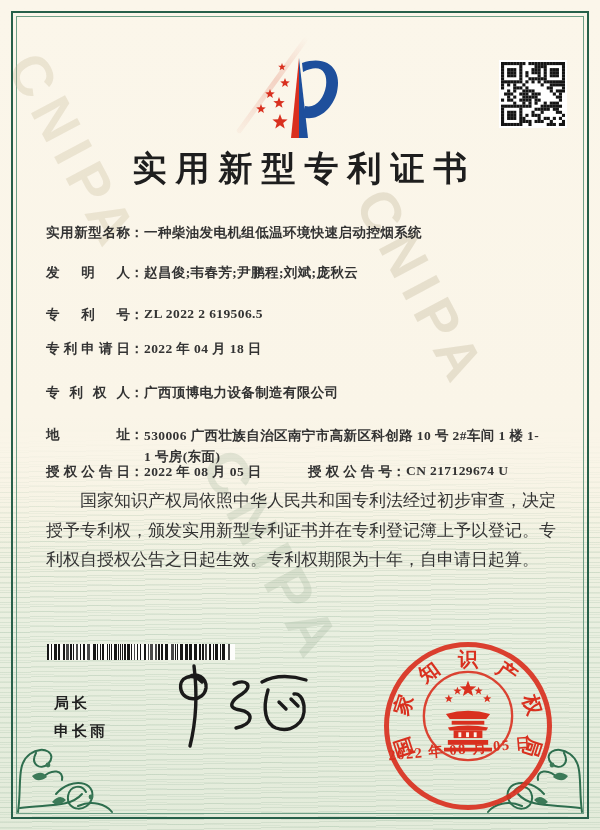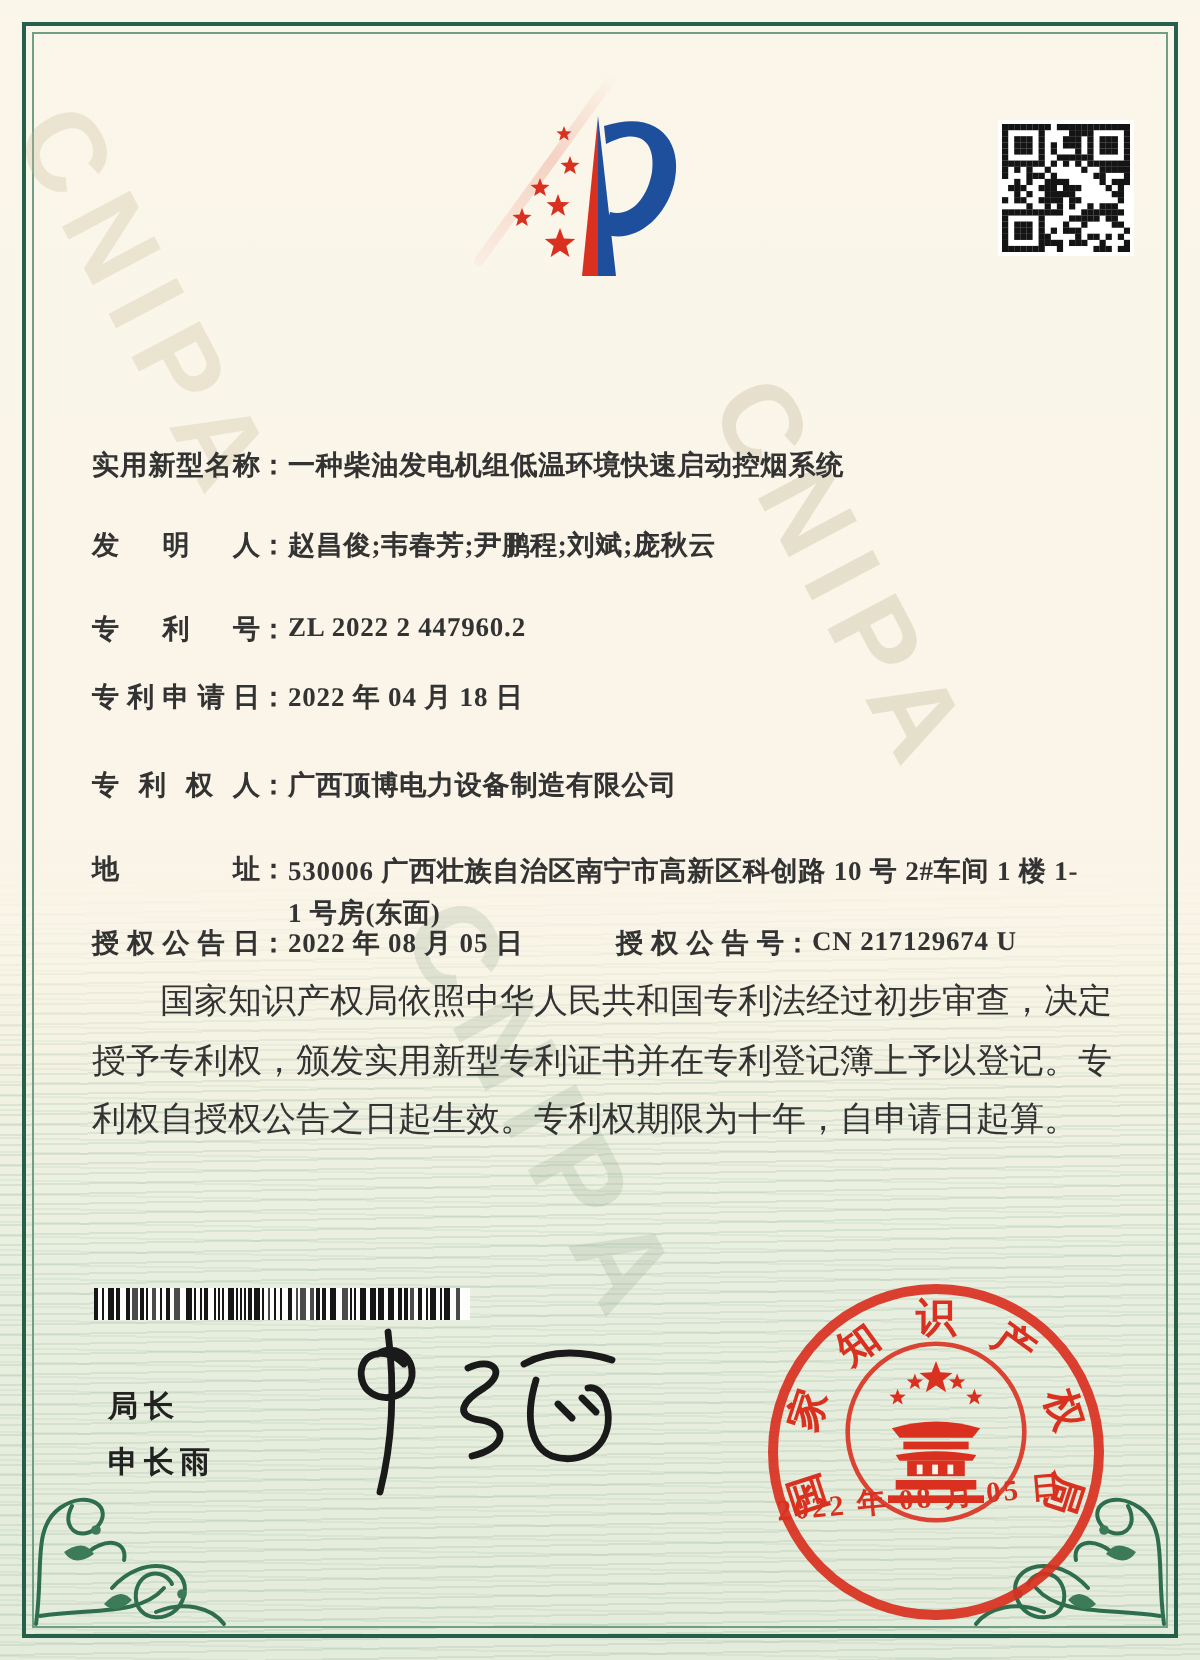--- a/index.html
+++ b/index.html
@@ -371,30 +371,31 @@
       <rect x="5" y="20" width="1.02" height="1.02" fill="#141414"></rect>
       <rect x="6" y="20" width="1.02" height="1.02" fill="#141414"></rect>
       <rect x="9" y="20" width="1.02" height="1.02" fill="#141414"></rect>
       <rect x="15" y="20" width="1.02" height="1.02" fill="#141414"></rect>
       <rect x="16" y="20" width="1.02" height="1.02" fill="#141414"></rect>
       <rect x="17" y="20" width="1.02" height="1.02" fill="#141414"></rect>
       <rect x="19" y="20" width="1.02" height="1.02" fill="#141414"></rect>
       <rect x="20" y="20" width="1.02" height="1.02" fill="#141414"></rect>
     </svg>
 
+  <div class="title">实用新型专利证书</div>
 
   <div class="fields">
     <div class="frow r1">
       <span class="flabel">实用新型名称</span><span class="fcolon">：</span><span class="fvalue">一种柴油发电机组低温环境快速启动控烟系统</span>
     </div>
     <div class="frow r2">
       <span class="flabel">发明人</span><span class="fcolon">：</span><span class="fvalue">赵昌俊;韦春芳;尹鹏程;刘斌;庞秋云</span>
     </div>
     <div class="frow r3">
-      <span class="flabel">专利号</span><span class="fcolon">：</span><span class="fvalue">ZL 2022 2 447960.2</span>
+      <span class="flabel">专利号</span><span class="fcolon">：</span><span class="fvalue">ZL 2022 2 619506.5</span>
     </div>
     <div class="frow r4">
       <span class="flabel">专利申请日</span><span class="fcolon">：</span><span class="fvalue">2022 年 04 月 18 日</span>
     </div>
     <div class="frow r5">
       <span class="flabel">专利权人</span><span class="fcolon">：</span><span class="fvalue">广西顶博电力设备制造有限公司</span>
     </div>
     <div class="frow r6">
       <span class="flabel">地址</span><span class="fcolon">：</span><span class="fvalue">530006 广西壮族自治区南宁市高新区科创路 10 号 2#车间 1 楼 1-1 号房(东面)</span>
     </div>

